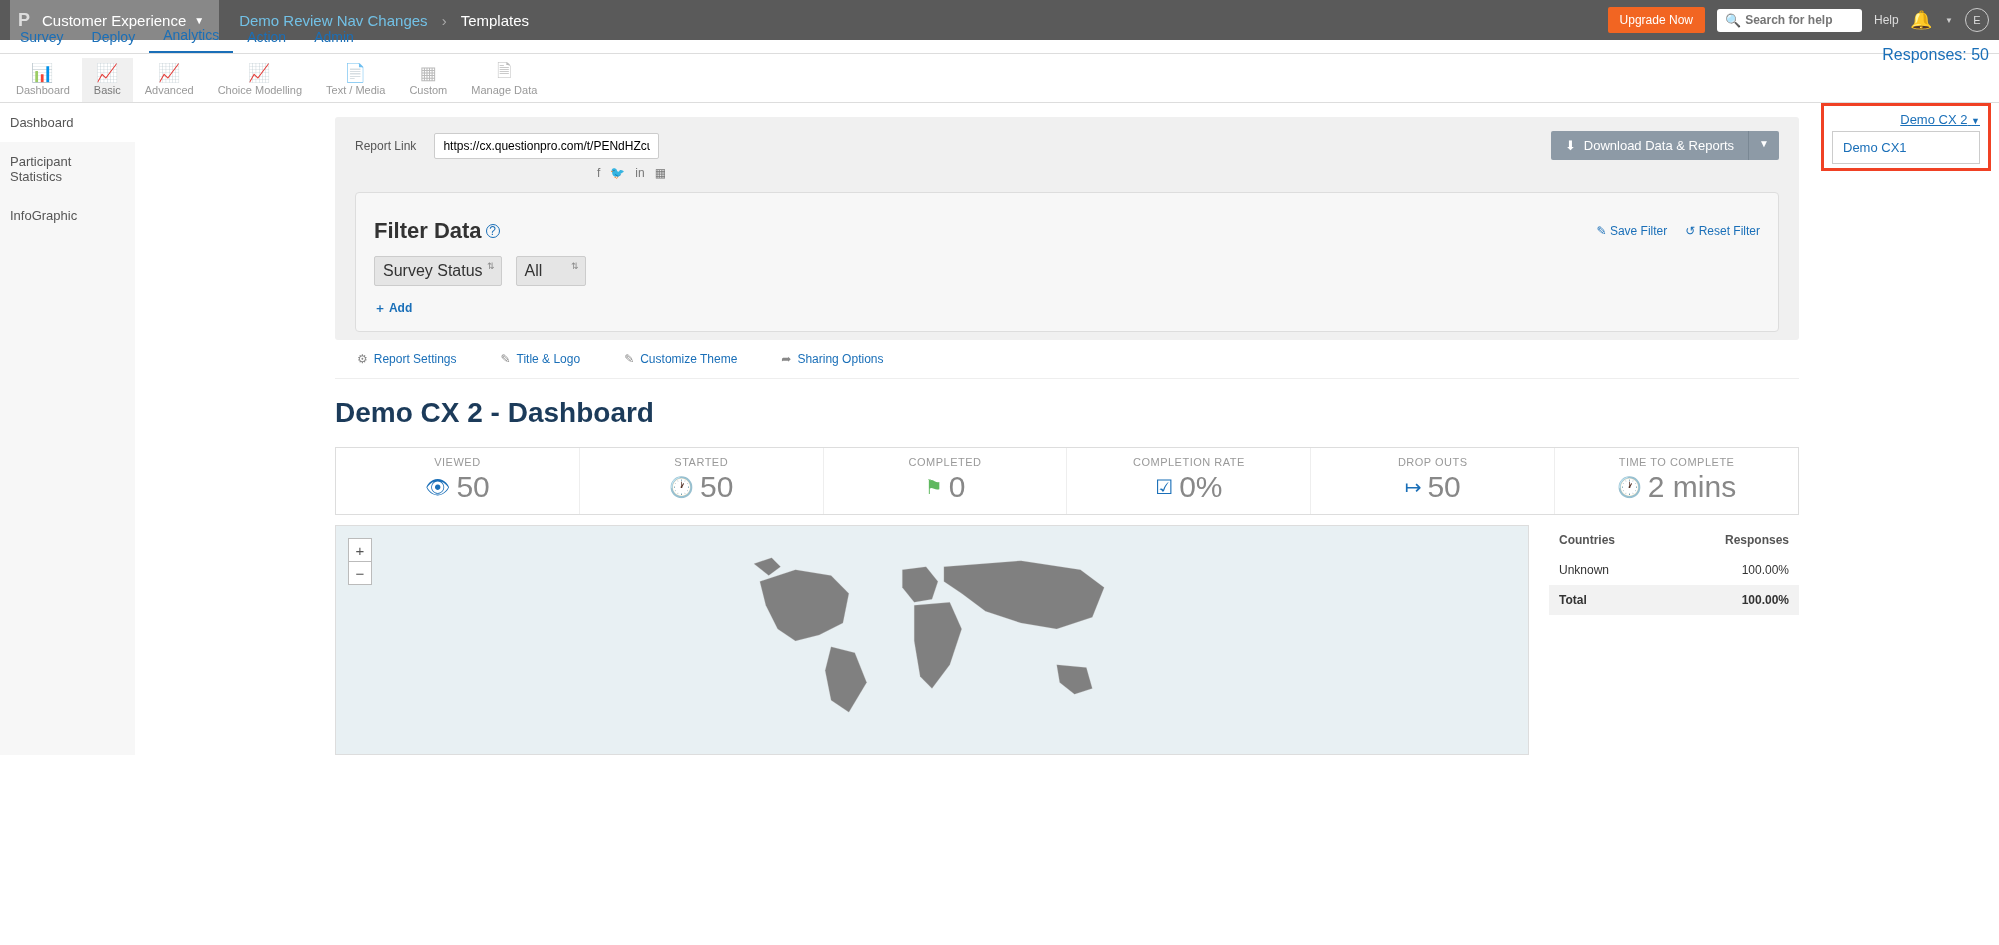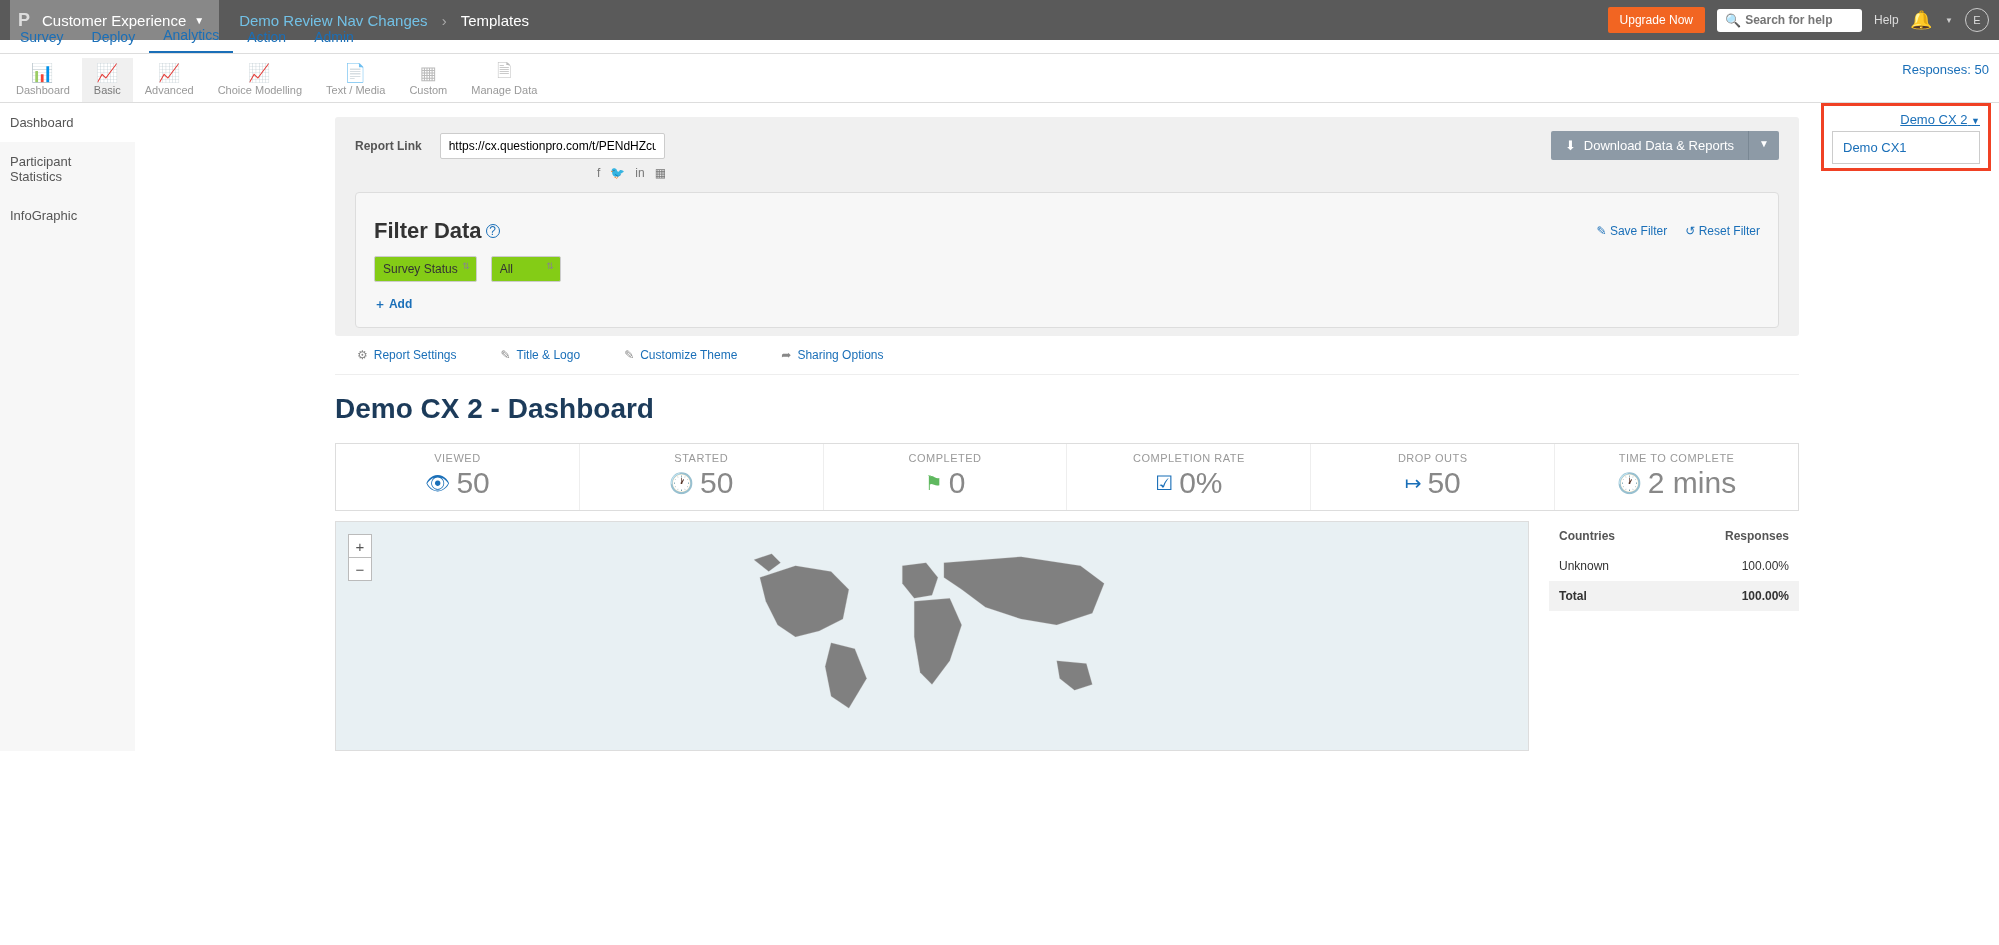--- a/index.html
+++ b/index.html
@@ -18,51 +18,51 @@
 .searchbox { background:#fff; border-radius:3px; padding:4px 8px; display:flex; align-items:center; width:145px; }
 .searchbox input { border:none; outline:none; font-size:12px; width:100%; color:#666;font-weight:bold; }
 .help { color:#ddd; font-size:12px; }
 .bell { color:#ccc; font-size:18px; }
 .avatar { border:1px solid #ccc; border-radius:50%; width:24px; height:24px; display:flex; align-items:center; justify-content:center; font-size:11px; color:#ddd; }
 .caret-sm { font-size:8px; color:#ccc; }
 
 .tabs1 { display:flex; border-bottom:1px solid #ddd; padding:0 6px; position:relative; height:14px; align-items:flex-end; }
 .tabs1 .tab { padding:6px 14px 8px; color:#1a6fb8; font-size:14px; cursor:pointer; }
 .tabs1 .tab.active { border-bottom:2px solid #1a6fb8; font-weight:500; }
-.tabs1 .resp { position:absolute; right:10px; top:22px; color:#1a6fb8; font-size:13px;text-align:center; }
+.tabs1 .resp { position:absolute; right:10px; top:6px; color:#1a6fb8; font-size:16px;text-align:center; }
 
 .tabs2 { display:flex; border-bottom:1px solid #ddd; background:#fff; padding:4px 0 0 4px; }
 .tabs2 .item { text-align:center; padding:4px 12px 6px; color:#999; font-size:11px; cursor:pointer; }
 .tabs2 .item .ic { height:22px; display:flex; align-items:center; justify-content:center; font-size:18px; color:#bbb; }
 .tabs2 .item.active { background:#f0f0f0; color:#777; }
 
 .body { display:flex; }
 .sidebar { width:135px; background:#f7f7f7; min-height:620px; }
 .sidebar .sitem { padding:12px 10px; font-size:13px; color:#555; cursor:pointer; }
 .sidebar .sitem.active { background:#fff; }
 
 .main { flex:1; position:relative; padding:0 200px 0 0; }
 
 .reportbar { background:#f0f0f0; margin:14px 0 0 200px; padding:14px 20px 8px; border-radius:3px; }
 .reportbar .row1 { display:flex; align-items:center; gap:18px; }
-.reportbar .lbl { font-weight:bold; font-size:12px; color:#555; }
+.reportbar .lbl { font-weight:normal; font-size:12px; color:#555; }
 .reportbar input.link { border:1px solid #ccc; padding:5px 8px; width:225px; font-size:12px; border-radius:2px; }
 .reportbar .dl { margin-left:auto; display:flex; }
 .dlbtn { background:#8d9aa6; color:#fff; padding:7px 14px; border-radius:2px 0 0 2px; font-size:13px; cursor:pointer; display:flex; align-items:center; gap:8px; }
 .dlcaret { background:#8d9aa6; color:#fff; padding:7px 10px; border-radius:0 2px 2px 0; border-left:1px solid #7a8894; cursor:pointer; font-size:10px; }
 .socials { display:flex; gap:10px; margin:6px 0 0 242px; color:#777; font-size:12px; }
 
 .filterbox { background:#fff; border:1px solid #ddd; border-radius:4px; margin:12px 0 0 200px; padding:14px 18px; background:#f7f7f7; }
 .filterbox .hdr { display:flex; align-items:center;margin-top:11px; }
 .filterbox h2 { font-size:22px; color:#333; font-weight:600; }
 .filterbox .help-ic { color:#1a6fb8; font-size:12px; margin-left:4px; border:1px solid #1a6fb8; border-radius:50%; width:14px; height:14px; display:inline-flex; align-items:center; justify-content:center; }
 .filterbox .actions { margin-left:auto; display:flex; gap:18px; color:#1a6fb8; font-size:12px; }
 .filterbox .actions span { cursor:pointer; }
 .filterbox .selects { display:flex; gap:14px; margin-top:12px; }
-.sel { border:1px solid #ccc; background:#84cc16; padding:5px 18px 5px 8px; font-size:12px; border-radius:2px; position:relative; cursor:pointer; min-width:95px; }
+.sel { border:1px solid #ccc; background:#e5e5e5; padding:5px 18px 5px 8px; font-size:16px; border-radius:2px; position:relative; cursor:pointer; min-width:95px; }
 .sel::after { content:"⇅"; position:absolute; right:6px; top:4px; font-size:9px; color:#888; }
 .addbtn { color:#1a6fb8; font-size:12px; margin-top:14px; cursor:pointer; display:inline-block; font-weight:bold; }
 
 .opttabs { background:#fff; border-bottom:1px solid #eee; margin:0 0 0 200px; display:flex; }
 .opttabs .ot { padding:12px 22px; color:#1a6fb8; font-size:12px; cursor:pointer; display:flex; align-items:center; gap:6px; }
 .opttabs .ot .ic { color:#888; }
 
 .dash-title { margin:18px 0 0 200px; font-size:28px; font-weight:700; color:#1c3b5a; }
 
 .stats { margin:18px 0 0 200px; border:1px solid #ddd; display:flex; }

